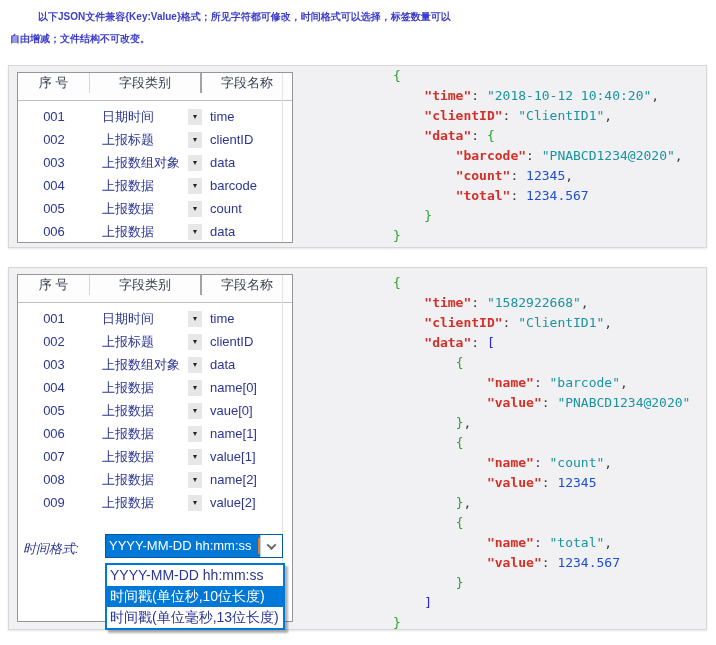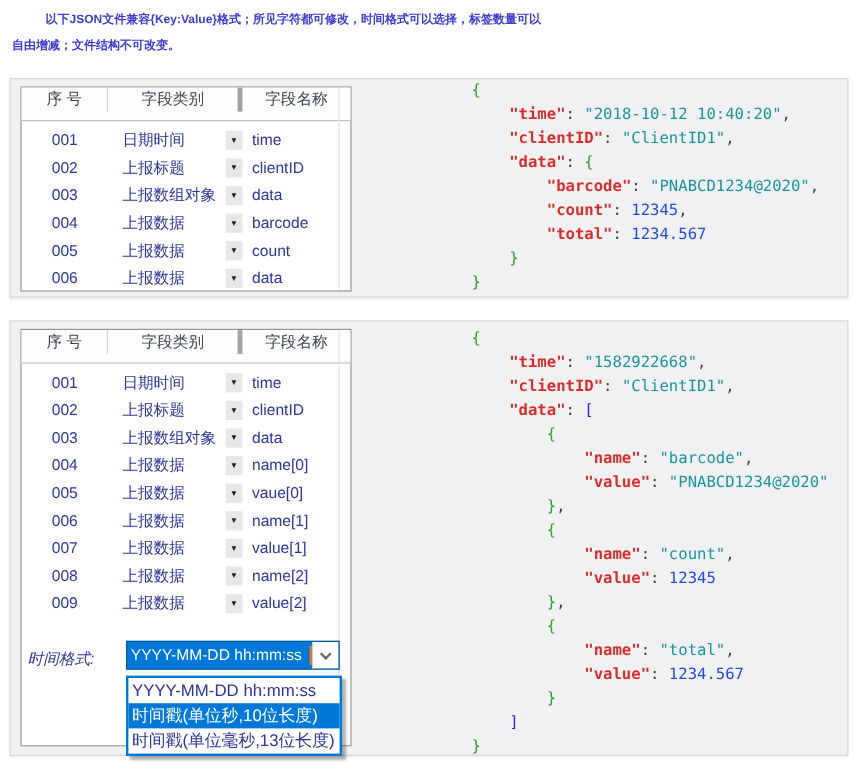--- a/index.html
+++ b/index.html
@@ -22,21 +22,21 @@
                border:1px solid #969696; }
   .panel1 .table-box { height:171px; }
   .panel2 .table-box { height:348px; }
   .table-box::after { content:""; position:absolute; top:0; bottom:0; left:264px;
                       width:1px; background:#e3e3e3; }
 
   .t-head { display:flex; align-items:flex-start; height:28px; border-bottom:1px solid #bfbfbf;
             font-size:13px; color:#3a4050; background:#fdfdfd; }
   .hc { text-align:center; }
   .hc0 { width:72px;  border-right:1px solid #d6d6d6; height:20px; line-height:20px; }
-  .hc1 { width:112px; border-right:4px solid #a3a3a3; height:20px; line-height:20px; }
+  .hc1 { width:112px; border-right:2px solid #a3a3a3; height:20px; line-height:20px; }
   .hc2 { flex:1; height:20px; line-height:20px; }
 
   .t-body { padding-top:4px; }
   .t-row { display:flex; align-items:center; height:23px; font-size:13px; color:#2b3595; }
   .bc0 { width:72px; text-align:center; }
   .bc1 { width:112px; display:flex; align-items:center; justify-content:space-between;
          padding-left:12px; }
   .bc2 { flex:1; padding-left:8px; }
   .dd-btn { width:14px; height:16px; background:#e7e7e7; display:flex; align-items:center;
             justify-content:center; font-size:8px; color:#222222; cursor:default; }

